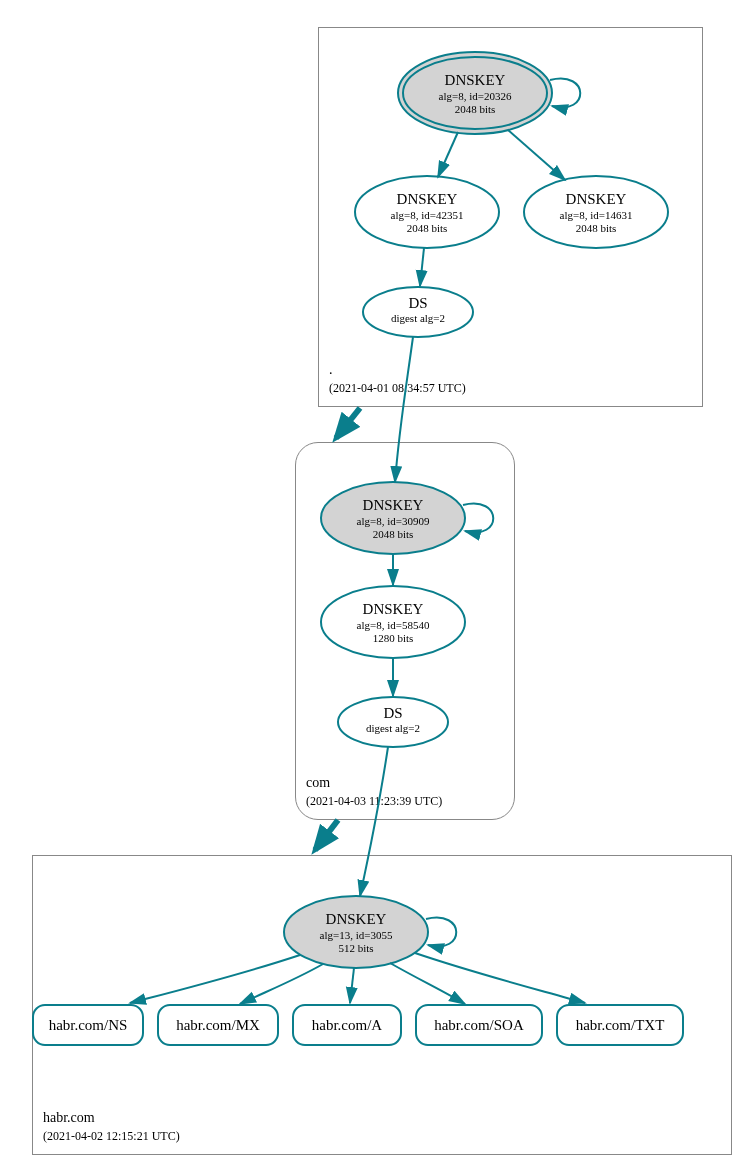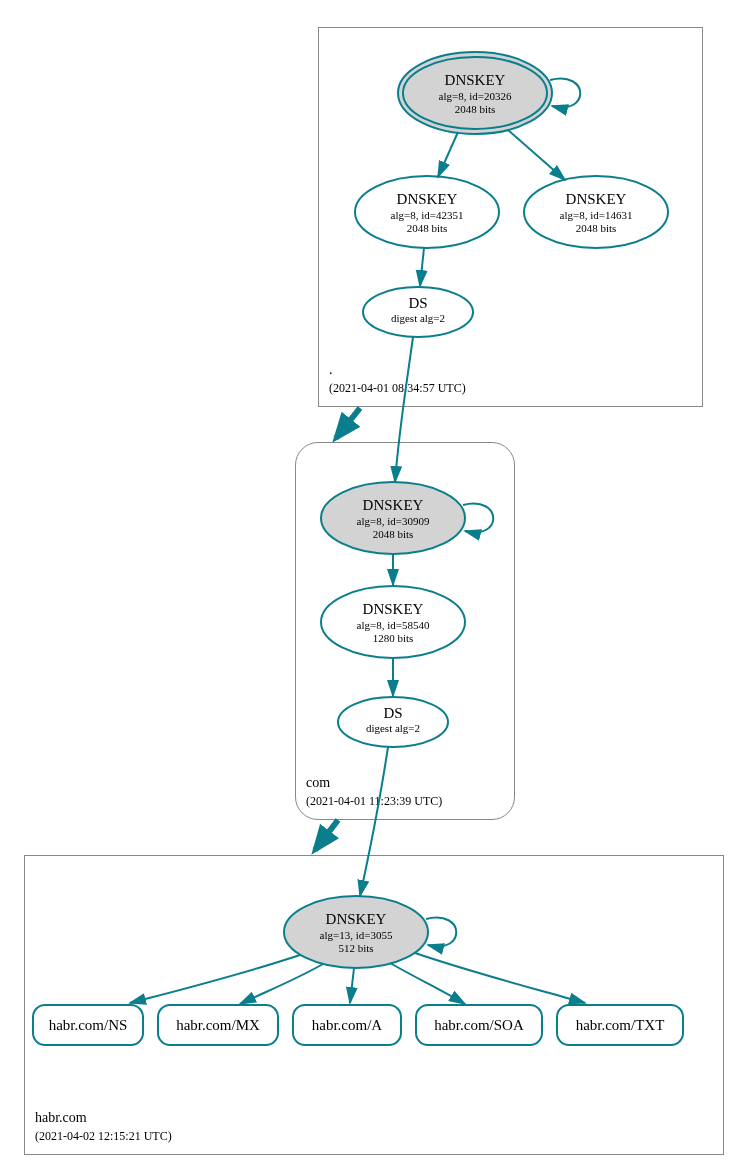--- a/index.html
+++ b/index.html
@@ -75,24 +75,24 @@
 </head>
 <body>
 
 <div class="zone-box" style="left:318px; top:27px; width:385px; height:380px;">
   <div class="zone-label" style="left:10px; bottom:28px;">.</div>
   <div class="zone-date" style="left:10px; bottom:10px;">(2021-04-01 08:34:57 UTC)</div>
 </div>
 
 <div class="zone-box" style="left:295px; top:442px; width:220px; height:378px;border-radius:23px;">
   <div class="zone-label" style="left:10px; bottom:28px;">com</div>
-  <div class="zone-date" style="left:10px; bottom:10px;">(2021-04-01 11:23:39 UTC)</div>
+  <div class="zone-date" style="left:10px; bottom:10px;">(2021-04-03 11:23:39 UTC)</div>
 </div>
 
-<div class="zone-box" style="left:24px; top:855px; width:700px; height:300px;padding-left:12px;">
+<div class="zone-box" style="left:32px; top:855px; width:700px; height:300px;padding-left:12px;">
   <div class="zone-label" style="left:10px; bottom:28px;">habr.com</div>
   <div class="zone-date" style="left:10px; bottom:10px;">(2021-04-02 12:15:21 UTC)</div>
 </div>
 
 <svg viewBox="0 0 733 1173">
   <defs>
     <marker id="ah" markerWidth="10" markerHeight="10" refX="8" refY="3" orient="auto" markerUnits="strokeWidth">
       <path d="M0,0 L9,3 L0,6 Z" class="arrowhead"></path>
     </marker>
     <marker id="ah-big" markerWidth="6" markerHeight="6" refX="4" refY="2" orient="auto" markerUnits="strokeWidth">

